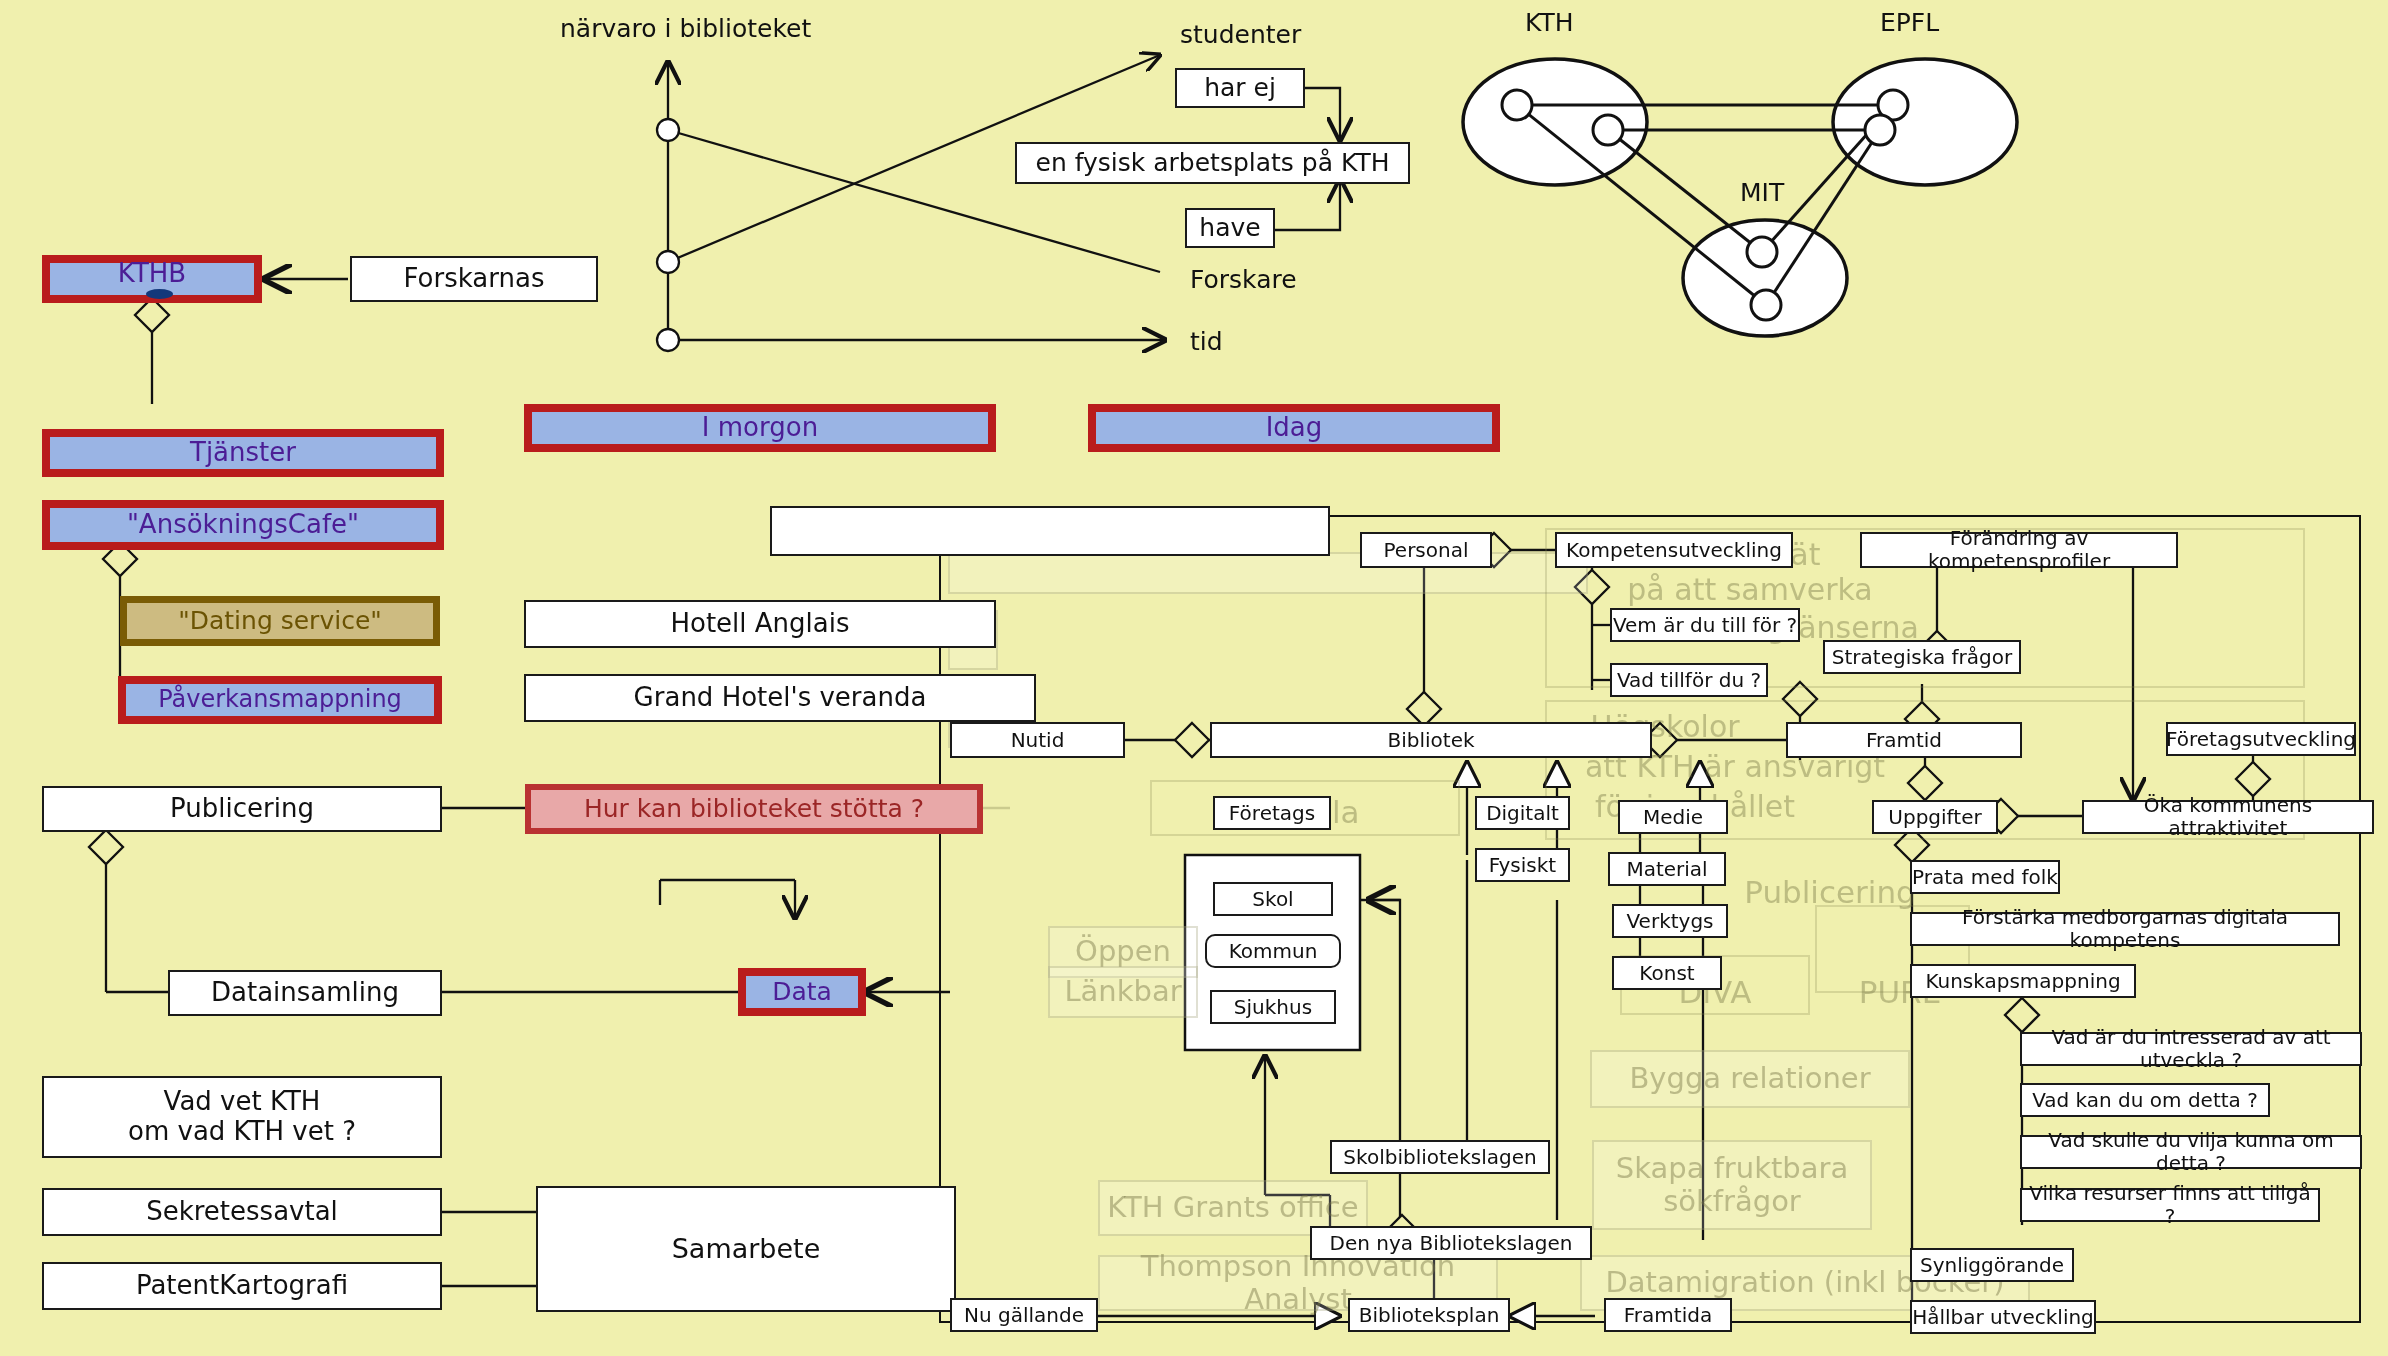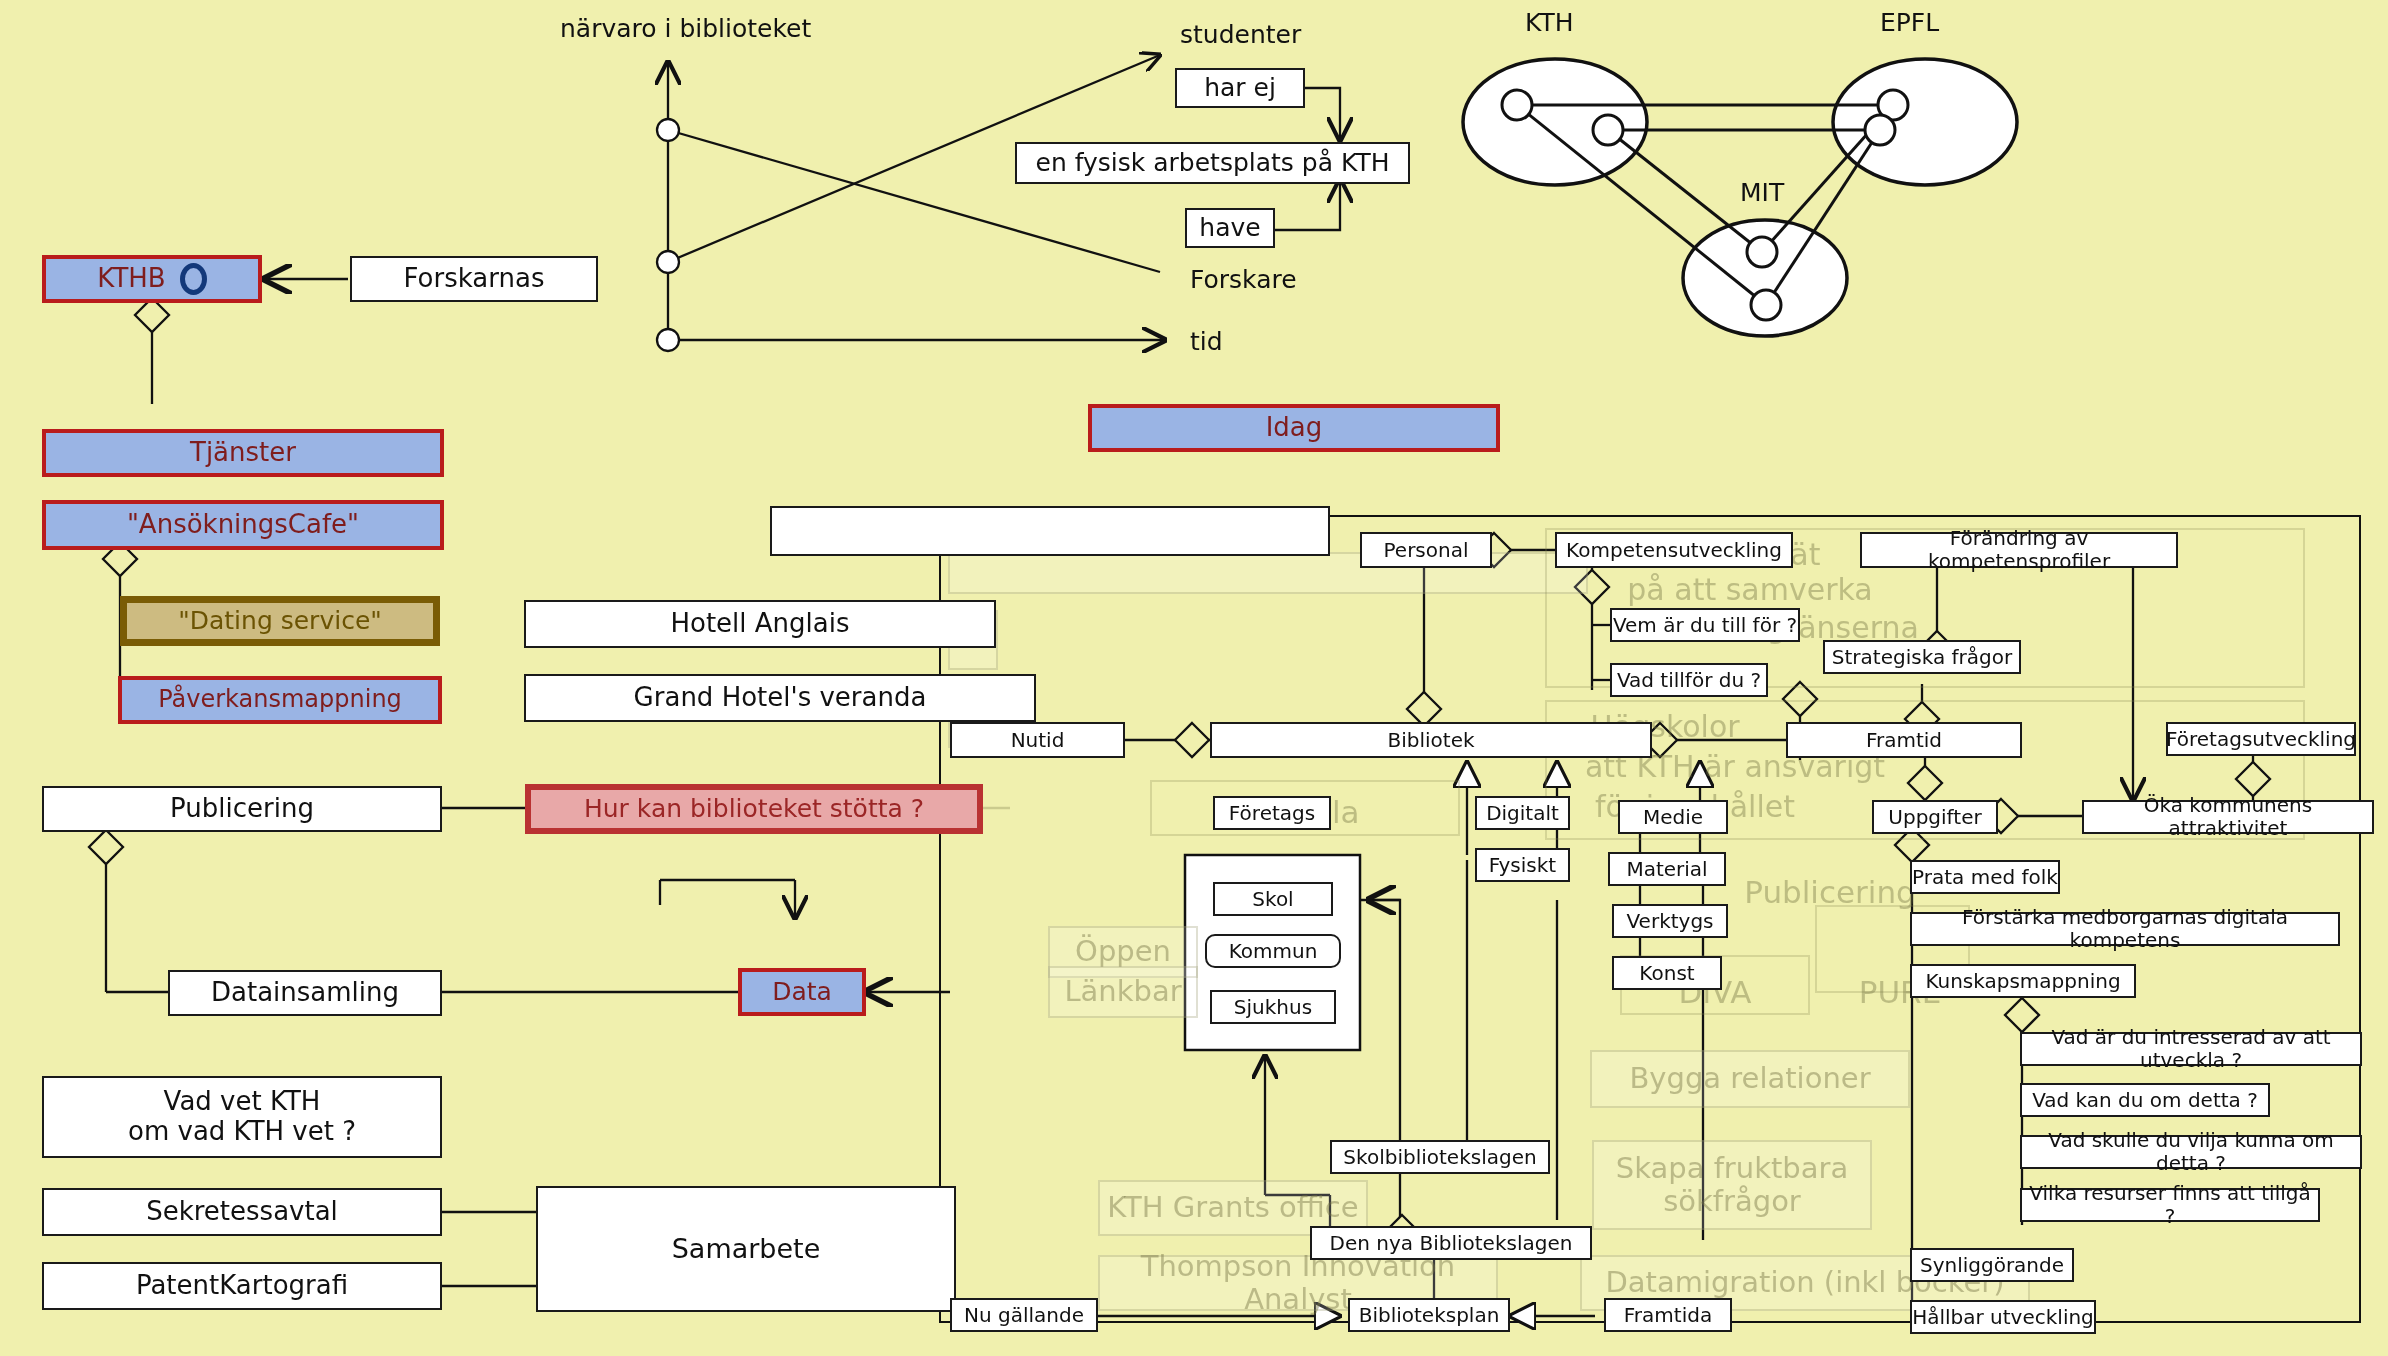--- a/index.html
+++ b/index.html
@@ -5,21 +5,21 @@
   html,body{margin:0;padding:0;background:#f0efab;}
   body{font-family:"DejaVu Sans", sans-serif;}
   #stage{position:relative;width:2388px;height:1356px;background:#f0f0ae;overflow:hidden;}
 
   .node{position:absolute;box-sizing:border-box;display:flex;align-items:center;
         justify-content:center;text-align:center;line-height:1.15;}
 
   
   .w{background:#ffffff;border:2px solid #1a1a1a;color:#111;}
   
-  .blue{background:#9ab4e4;border:4px solid #b91c1c;color:#7f1d1d;}
+  .blue{background:#9ab4e4;border:8px solid #b91c1c;color:#4c1d95;flex-direction:column;}
   
   .olive{background:#cdbb81;border:7px solid #7a5c05;color:#6b5303;}
   
   .red{background:#e8a8a8;border:6px solid #b93232;color:#9b2626;}
   
   .ghost{background:rgba(255,255,255,0.18);border:2px solid rgba(130,130,80,0.25);
          color:rgba(120,118,70,0.45);}
   .ghostbig{font-size:29px;}
   .ghostplain{background:transparent;border:none;color:rgba(120,118,70,0.42);}
 
@@ -242,20 +242,21 @@
 <div class="node w" style="left:1015px;top:142px;width:395px;height:42px;font-size:25px;">en fysisk arbetsplats på KTH</div>
 <div class="node w" style="left:1185px;top:208px;width:90px;height:40px;font-size:25px;">have</div>
 
 <div class="node blue" style="left:42px;top:255px;width:220px;height:48px;font-size:26px;">
   <span>KTHB</span>
   <span class="kthb-dot"></span>
 </div>
 <div class="node w" style="left:350px;top:256px;width:248px;height:46px;font-size:26px;">Forskarnas</div>
 
 <div class="node blue" style="left:42px;top:404px;width:402px;height:48px;font-size:26px;margin-top:25px;">Tjänster</div>
+<div class="node blue" style="left:524px;top:404px;width:472px;height:48px;font-size:26px;">I morgon</div>
 <div class="node blue" style="left:1088px;top:404px;width:412px;height:48px;font-size:26px;">Idag</div>
 
 <div class="node blue" style="left:42px;top:500px;width:402px;height:50px;font-size:26px;">"AnsökningsCafe"</div>
 <div class="node olive" style="left:120px;top:596px;width:320px;height:50px;font-size:25px;">"Dating service"</div>
 <div class="node blue" style="left:118px;top:676px;width:324px;height:48px;font-size:24px;">Påverkansmappning</div>
 
 <div class="node w" style="left:42px;top:786px;width:400px;height:46px;font-size:26px;">Publicering</div>
 <div class="node red" style="left:525px;top:784px;width:458px;height:50px;font-size:25px;">Hur kan biblioteket stötta ?</div>
 
 <div class="node w" style="left:168px;top:970px;width:274px;height:46px;font-size:26px;">Datainsamling</div>

